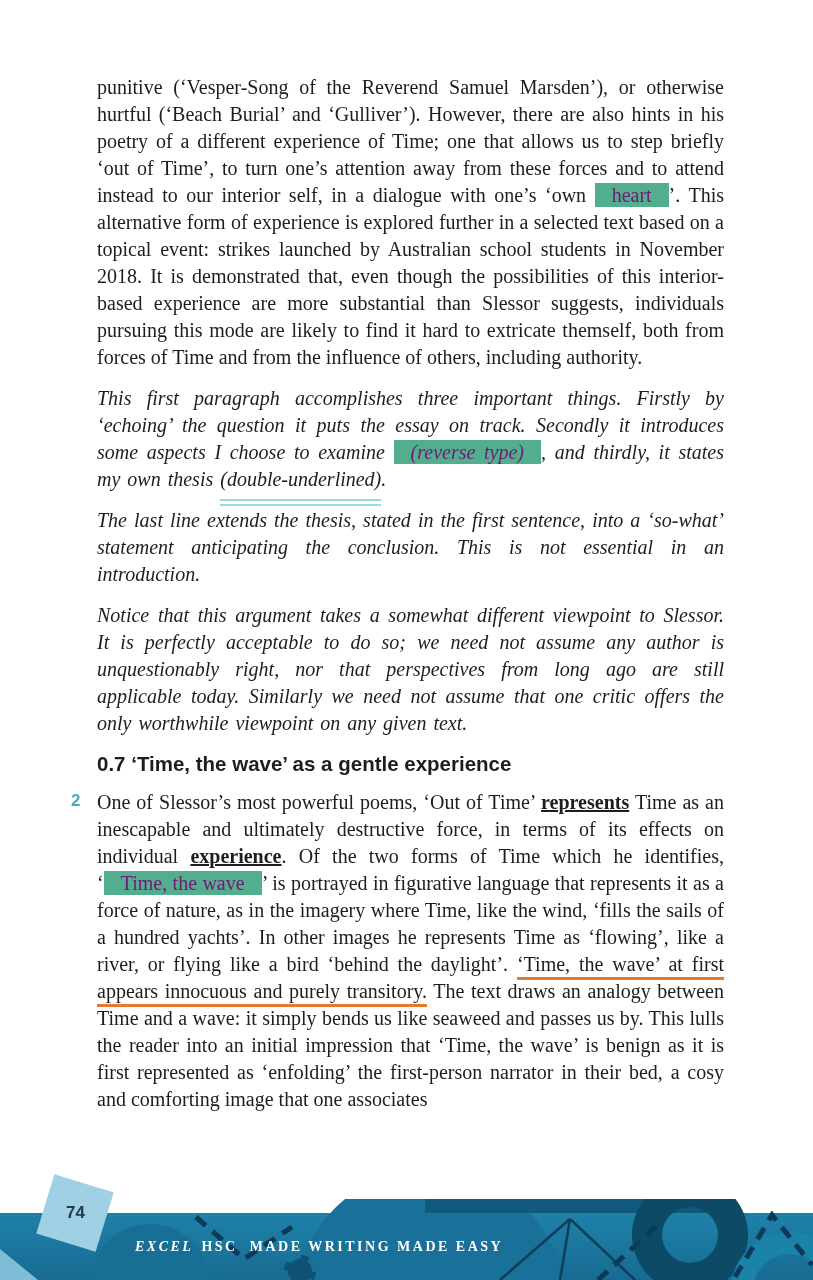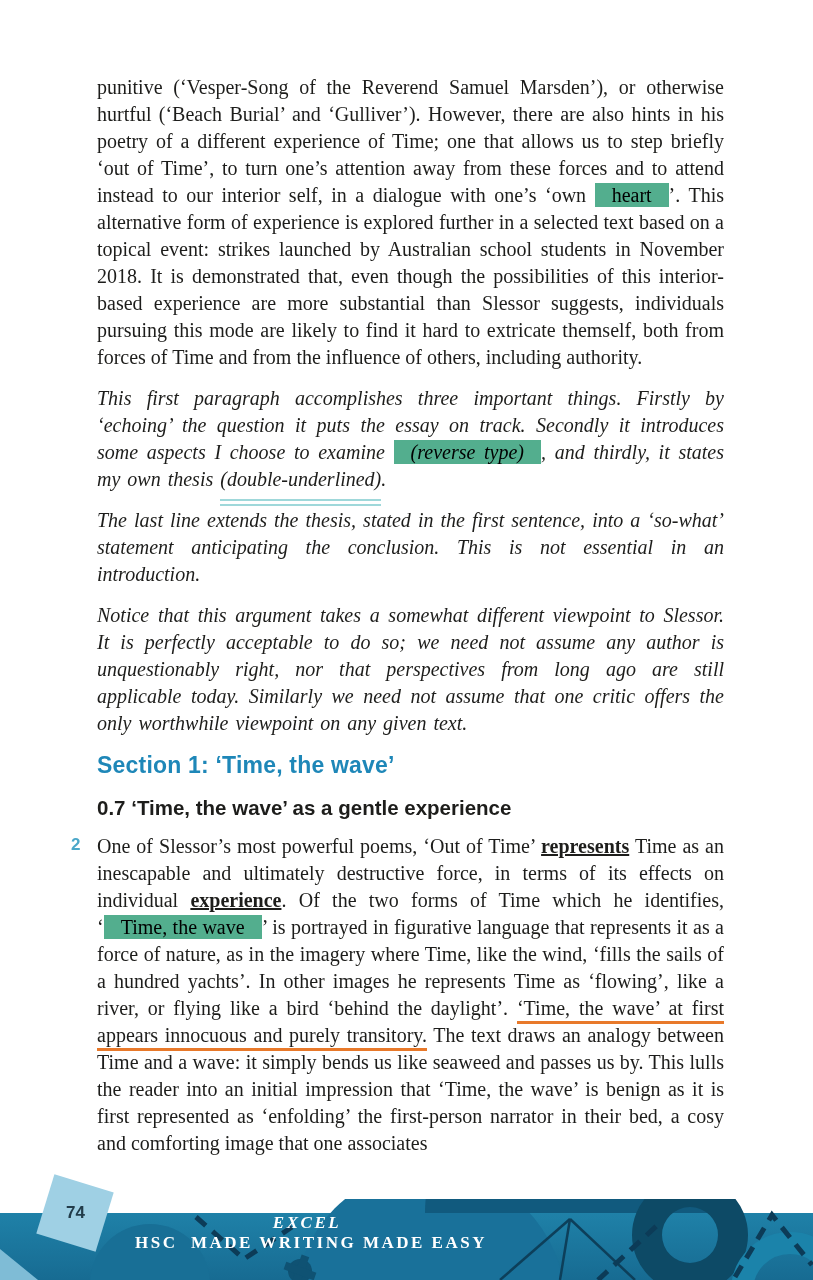--- a/index.html
+++ b/index.html
@@ -40,21 +40,21 @@
     font-style:italic;
     font-size:20px;
     line-height:27px;
     text-align:justify;
     margin:0 0 14px 0;
     word-spacing:2px;
   }
   .seg-b{ font-weight:bold;text-decoration:underline; }
   .seg-hl{
     background:var(--hl);
-    color:#000000;
+    color:#701a75;
     padding:1px 17px;
   }
   .seg-dul{
     border-bottom:7px double var(--dul);
     padding-bottom:9px;
   }
   .seg-ulo{
     border-bottom:3px solid var(--ulo);
     padding-bottom:2px;
   }
@@ -113,44 +113,42 @@
     font-weight:bold;
     font-size:17px;
     color:var(--square-ink);
   }
   .footer-title{
     position:absolute;
     left:135px; top:0; height:67px;
     display:flex; align-items:center;
     font-family:"Liberation Serif", serif;
     font-weight:bold;
-    font-size:17px;
+    font-size:14px;
     letter-spacing:2.5px;
     color:var(--footer-ink);
     white-space:pre;
-    flex-direction:column;
   }
   .footer-title .brand{ font-style:italic; margin-right:8px; }
 </style>
 </head>
 <body>
 
 <div class="page">
 
   <div class="content">
 
     <p class="body-par first"><span class="seg-n">punitive (‘Vesper-Song of the Reverend Samuel Marsden’), or otherwise hurtful (‘Beach Burial’ and ‘Gulliver’). However, there are also hints in his poetry of a different experience of Time; one that allows us to step briefly ‘out of Time’, to turn one’s attention away from these forces and to attend instead to our interior self, in a dialogue with one’s ‘own </span><span class="seg-hl">heart</span><span class="seg-n">’. This alternative form of experience is explored further in a selected text based on a topical event: strikes launched by Australian school students in November 2018. It is demonstrated that, even though the possibilities of this interior-based experience are more substantial than Slessor suggests, individuals pursuing this mode are likely to find it hard to extricate themself, both from forces of Time and from the influence of others, including authority.</span></p>
 
     <p class="commentary"><span class="seg-n">This first paragraph accomplishes three important things. Firstly by ‘echoing’ the question it puts the essay on track. Secondly it introduces some aspects I choose to examine </span><span class="seg-hl">(reverse type)</span><span class="seg-n">, and thirdly, it states my own thesis </span><span class="seg-dul">(double-underlined)</span><span class="seg-n">.</span></p>
 
     <p class="commentary"><span class="seg-n">The last line extends the thesis, stated in the first sentence, into a ‘so-what’ statement anticipating the conclusion. This is not essential in an introduction.</span></p>
 
     <p class="commentary"><span class="seg-n">Notice that this argument takes a somewhat different viewpoint to Slessor. It is perfectly acceptable to do so; we need not assume any author is unquestionably right, nor that perspectives from long ago are still applicable today. Similarly we need not assume that one critic offers the only worthwhile viewpoint on any given text.</span></p>
 
-    <h2 class="section-heading">Section 1: ‘Time, the wave’</h2>
 
     <h3 class="subsection-heading">0.7 ‘Time, the wave’ as a gentle experience</h3>
 
     <div class="numbered">
       <span class="par-number">2</span>
       <p class="body-par"><span class="seg-n">One of Slessor’s most powerful poems, ‘Out of Time’ </span><span class="seg-b">represents</span><span class="seg-n"> Time as an inescapable and ultimately destructive force, in terms of its effects on individual </span><span class="seg-b">experience</span><span class="seg-n">. Of the two forms of Time which he identifies, ‘</span><span class="seg-hl">Time, the wave</span><span class="seg-n">’ is portrayed in figurative language that represents it as a force of nature, as in the imagery where Time, like the wind, ‘fills the sails of a hundred yachts’. In other images he represents Time as ‘flowing’, like a river, or flying like a bird ‘behind the daylight’. </span><span class="seg-ulo">‘Time, the wave’ at first appears innocuous and purely transitory.</span><span class="seg-n"> The text draws an analogy between Time and a wave: it simply bends us like seaweed and passes us by. This lulls the reader into an initial impression that ‘Time, the wave’ is benign as it is first represented as ‘enfolding’ the first-person narrator in their bed, a cosy and comforting image that one associates</span></p>
     </div>
 
   </div>
 

